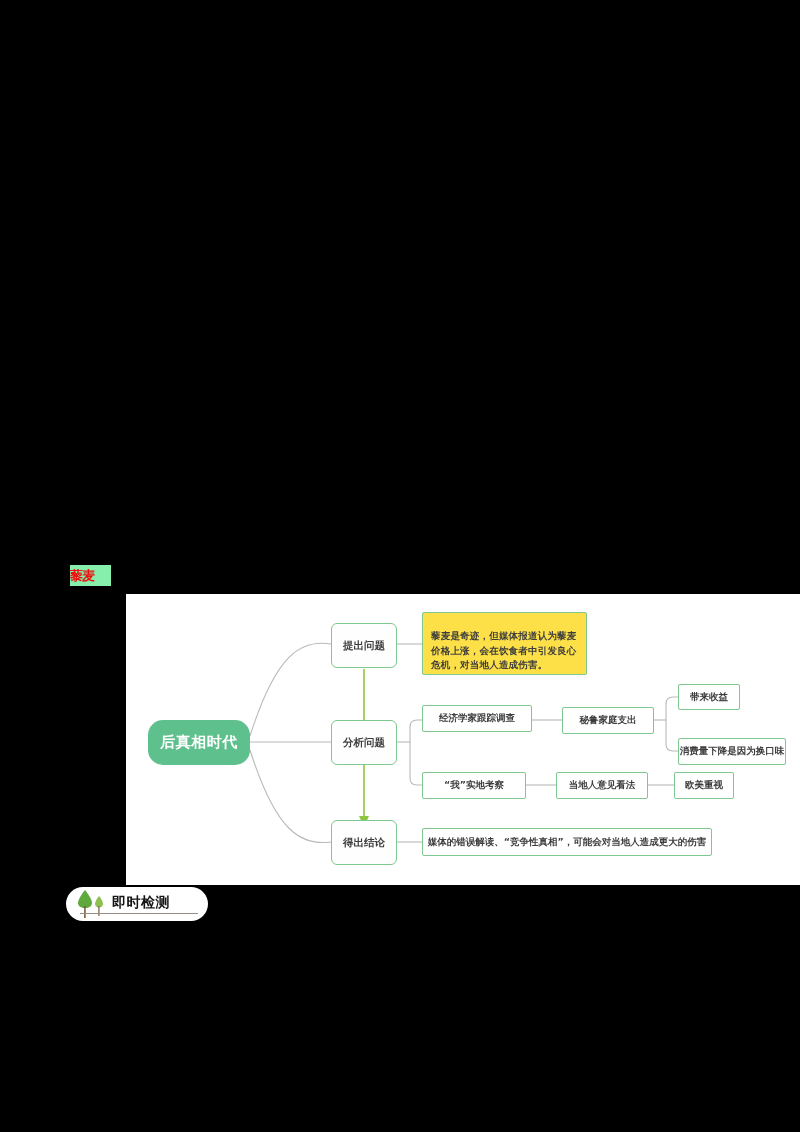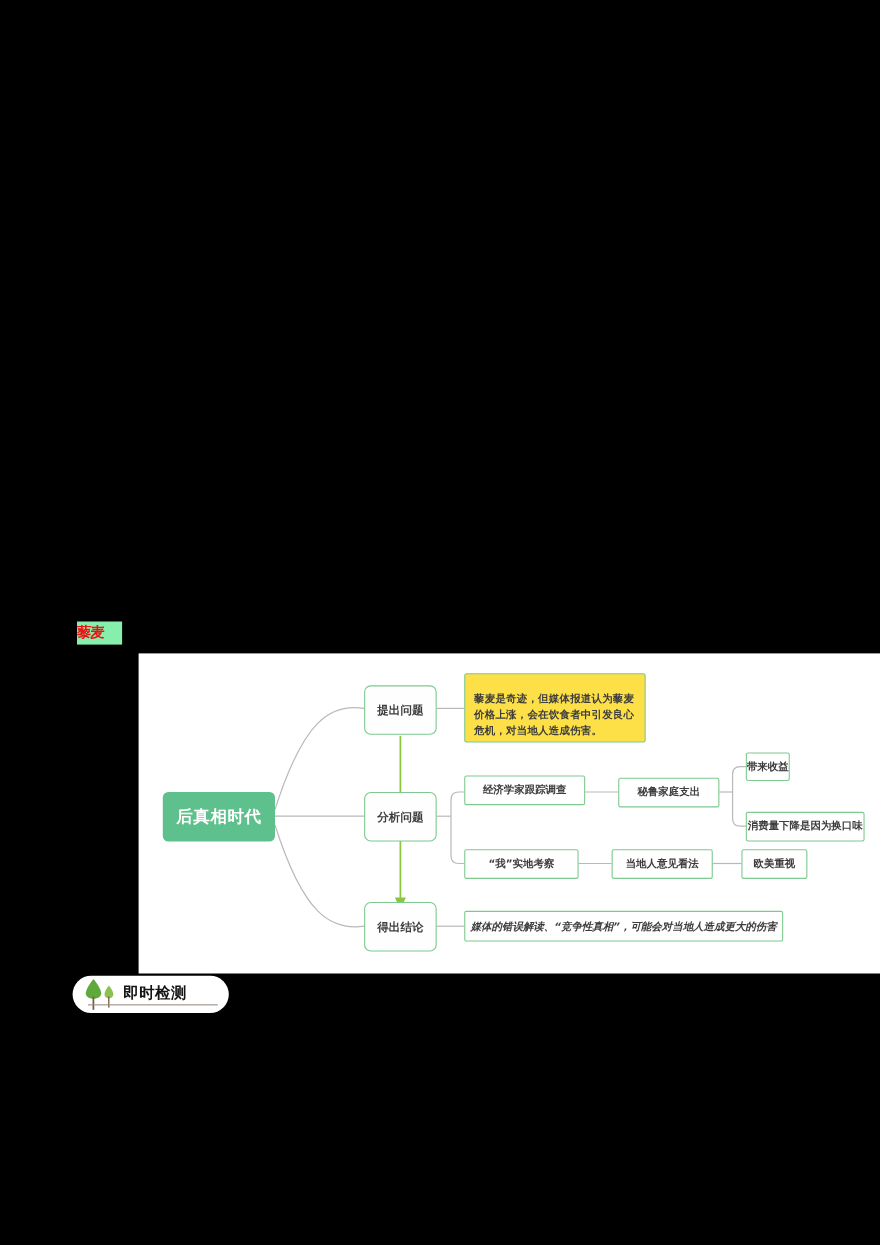--- a/index.html
+++ b/index.html
@@ -61,21 +61,21 @@
     position: absolute;
     box-sizing: border-box;
     display: flex;
     align-items: center;
     justify-content: center;
     text-align: center;
   }
 
   .node-root {
     background: #5ec08d;
-    border-radius: 5px;
+    border-radius: 15px;
     color: #ffffff;
     font-size: 15px;
     font-weight: bold;
     letter-spacing: 0.5px;
   }
 
   .node-branch {
     background: #fdfefd;
     border: 1.4px solid #7ec98f;
     border-radius: 6px;
@@ -187,31 +187,31 @@
     <div class="node node-branch" style="left:205px; top:126px; width:66px; height:45px;">分析问题</div>
 
     <div class="node node-branch" style="left:205px; top:226px; width:66px; height:45px;">得出结论</div>
 
     <div class="node-para" style="position:absolute; left:296px; top:18px; width:165px; height:63px; box-sizing:border-box;">藜麦是奇迹，但媒体报道认为藜麦价格上涨，会在饮食者中引发良心危机，对当地人造成伤害。</div>
 
     <div class="node node-leaf" style="left:296px; top:111px; width:110px; height:27px;">经济学家跟踪调查</div>
 
     <div class="node node-leaf" style="left:436px; top:113px; width:92px; height:27px;">秘鲁家庭支出</div>
 
-    <div class="node node-leaf" style="left:552px; top:90px; width:40px; height:26px;">带来收益</div>
+    <div class="node node-leaf" style="left:552px; top:90px; width:62px; height:26px;">带来收益</div>
 
     <div class="node node-leaf" style="left:552px; top:144px; width:108px; height:27px;">消费量下降是因为换口味</div>
 
     <div class="node node-leaf" style="left:296px; top:178px; width:104px; height:27px;">“我”实地考察</div>
 
     <div class="node node-leaf" style="left:430px; top:178px; width:92px; height:27px;">当地人意见看法</div>
 
     <div class="node node-leaf" style="left:548px; top:178px; width:60px; height:27px;">欧美重视</div>
 
-    <div class="node node-leaf" style="left:296px; top:234px; width:290px; height:28px;font-style:italic;">媒体的错误解读、“竞争性真相”，可能会对当地人造成更大的伤害</div>
+    <div class="node node-leaf" style="left:296px; top:234px; width:290px; height:28px;">媒体的错误解读、“竞争性真相”，可能会对当地人造成更大的伤害</div>
 
   </div>
 </div>
 
 <div class="logo-strip">
   <svg class="logo-trees" viewBox="0 0 34 32">
     <path d="M11 2 C7 7 4 12 4 15 C4 18 7 20 11 20 C15 20 18 18 18 15 C18 12 15 7 11 2 Z" fill="#5fa83c"></path>
     <rect x="10.1" y="18" width="1.6" height="12" fill="#7a5c3e"></rect>
     <path d="M25 8 C22.5 11 21 14 21 16 C21 18 22.8 19.4 25 19.4 C27.2 19.4 29 18 29 16 C29 14 27.5 11 25 8 Z" fill="#8cc152"></path>
     <rect x="24.3" y="18" width="1.2" height="10" fill="#7a5c3e"></rect>

